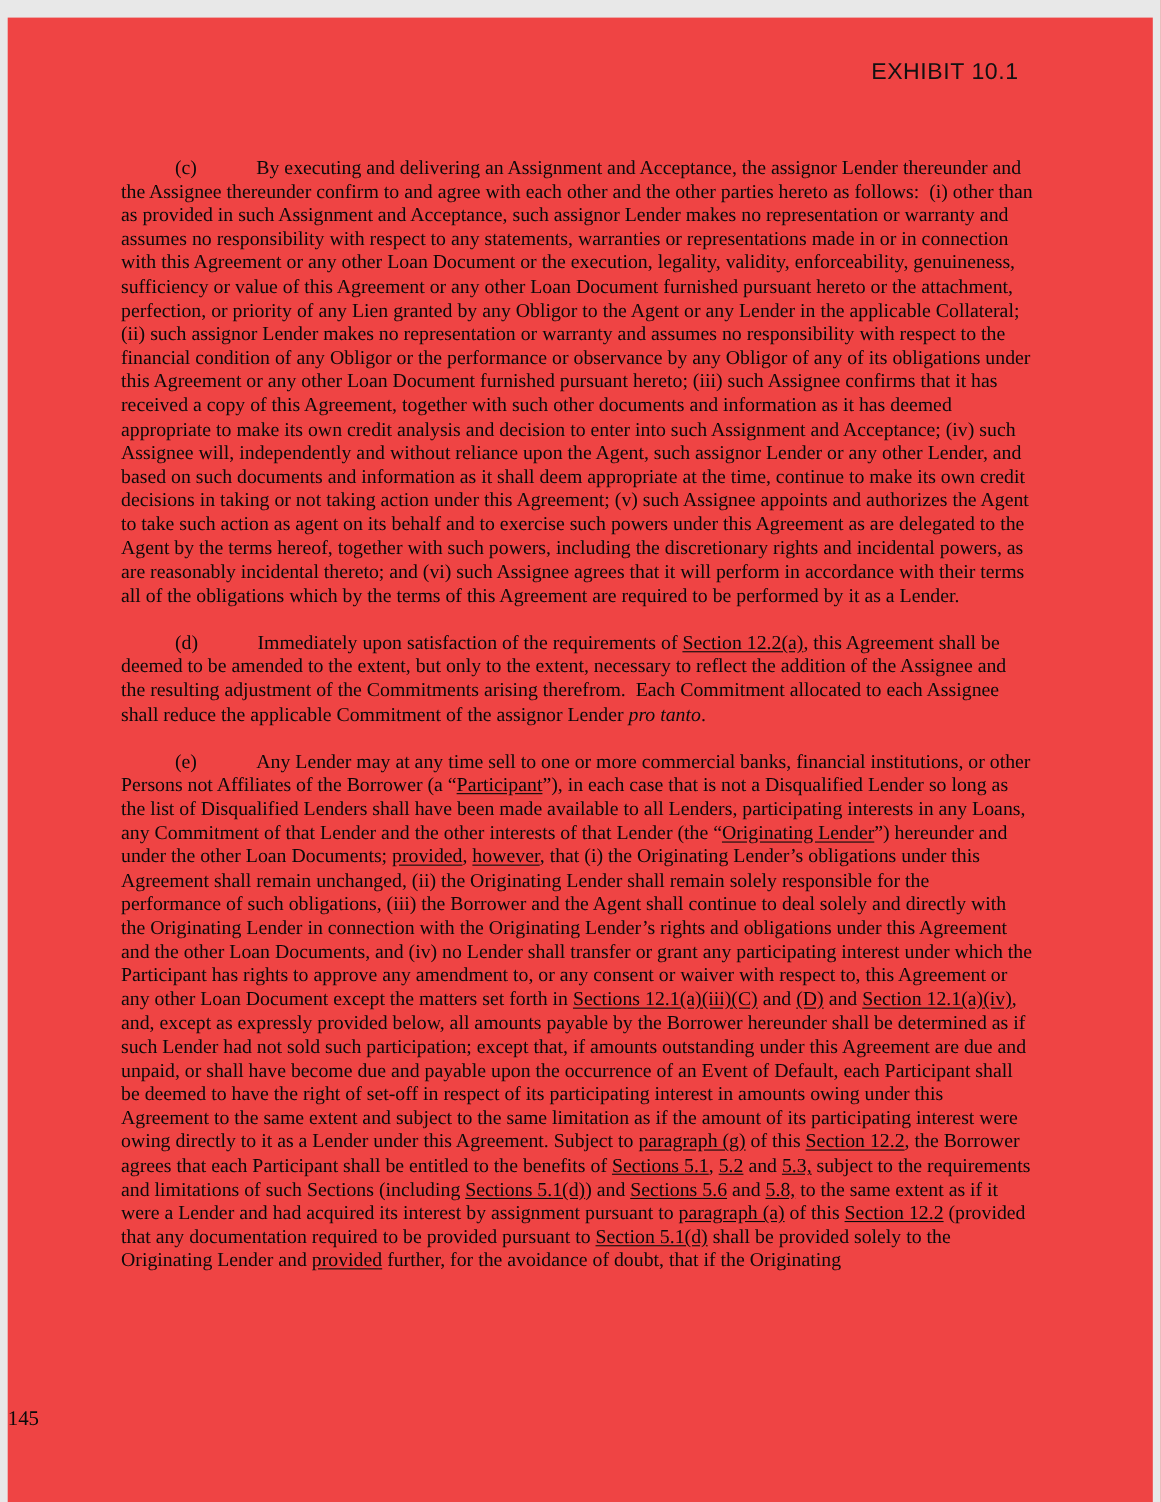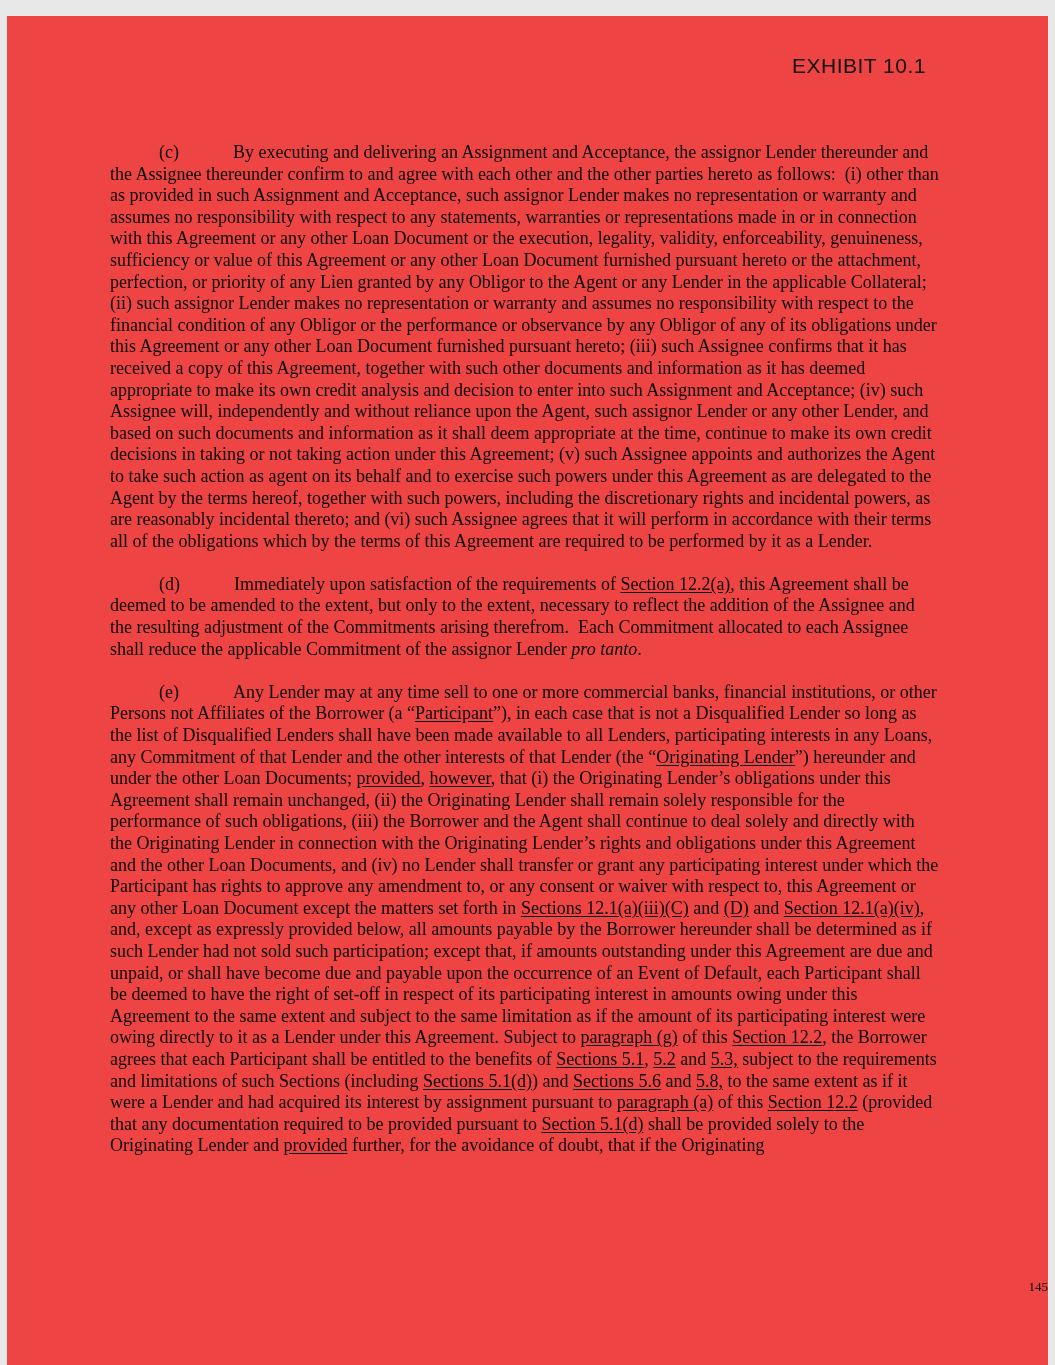--- a/index.html
+++ b/index.html
@@ -40,22 +40,22 @@
     padding: 0;
   }
   .ptab { display: inline-block; width: 54px; }
   .u { text-decoration: underline; text-underline-offset: 2px; }
   .i { font-style: italic; text-align: right; }
   .page-footer {
     position: absolute;
     top: 1263px;
     left: 0;
     width: 100%;
-    text-align: right;
-    font-size: 13px;
+    text-align: left;
+    font-size: 19px;
     color: #0a0a0a;
   }
 </style>
 </head>
 <body>
 
 <div class="page">
   <div class="exhibit-header">EXHIBIT 10.1</div>
 
   <div class="doc-body">

